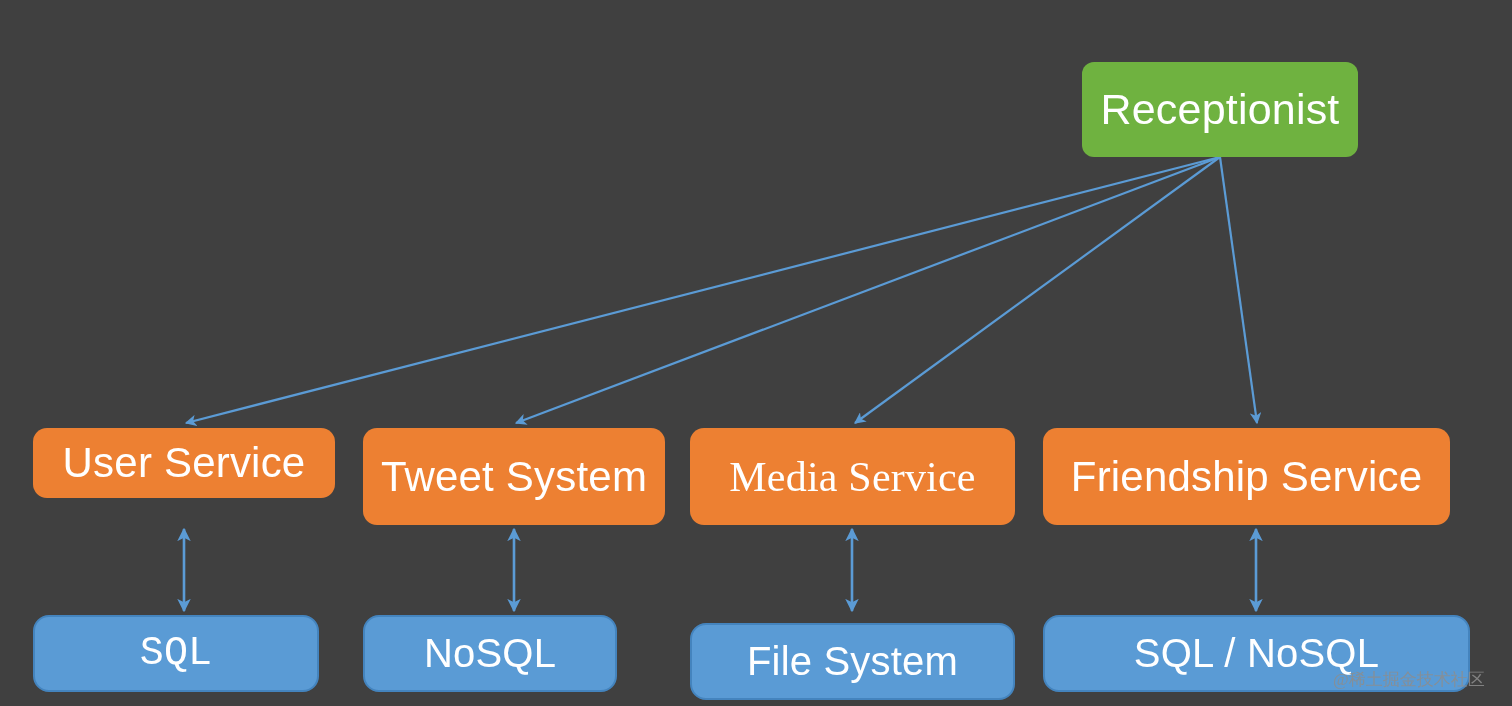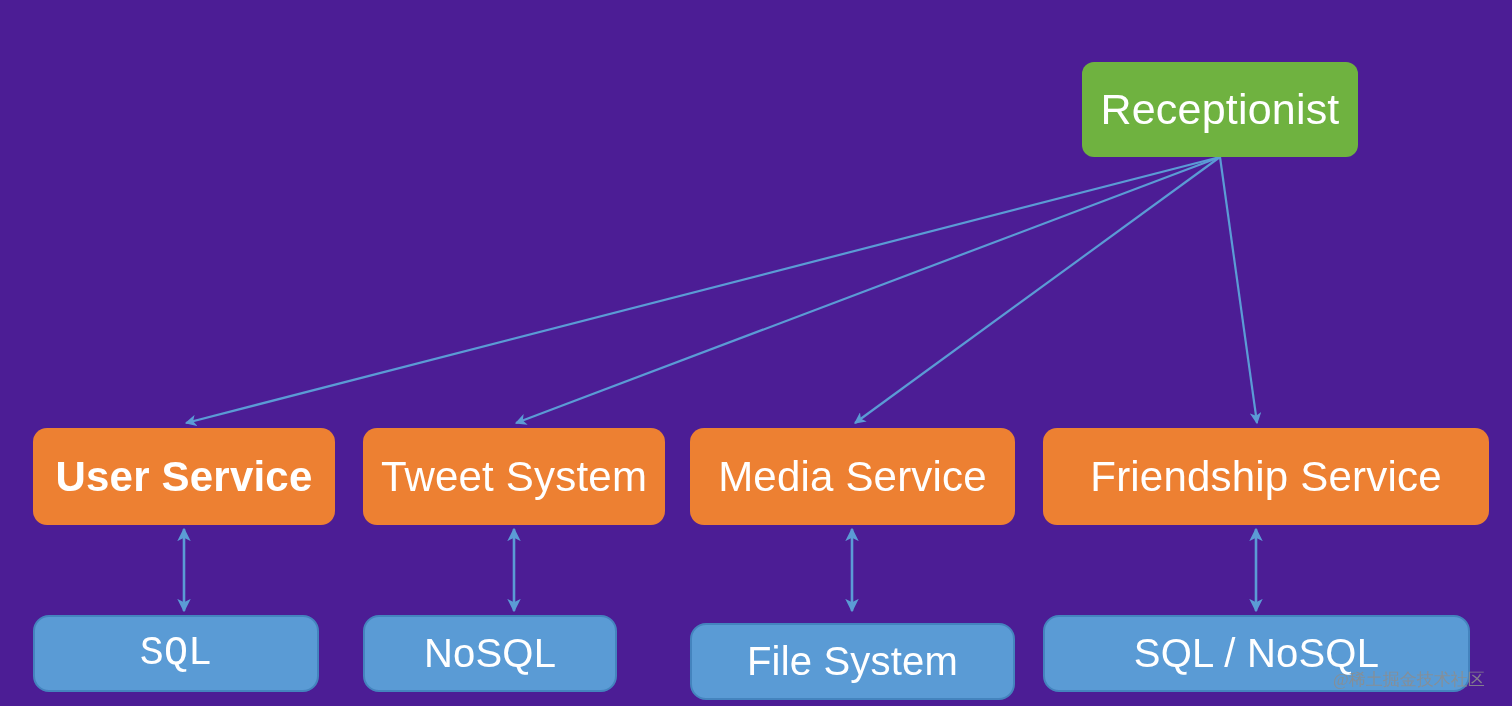--- a/index.html
+++ b/index.html
@@ -7,21 +7,21 @@
     padding: 0;
     background: #ffffff;
   }
   body {
     font-family: "Liberation Sans", sans-serif;
   }
   #canvas {
     position: relative;
     width: 1512px;
     height: 706px;
-    background: #4c1d95;
+    background: #404040;
     overflow: hidden;
   }
   #edges {
     position: absolute;
     left: 0;
     top: 0;
     width: 1512px;
     height: 706px;
     pointer-events: none;
   }
@@ -88,24 +88,24 @@
         <line x1="184" y1="529" x2="184" y2="611" stroke="#5B9BD5" stroke-width="2.6" marker-end="url(#arrow-end)" marker-start="url(#arrow-start)"></line>
         <line x1="514" y1="529" x2="514" y2="611" stroke="#5B9BD5" stroke-width="2.6" marker-end="url(#arrow-end)" marker-start="url(#arrow-start)"></line>
         <line x1="852" y1="529" x2="852" y2="611" stroke="#5B9BD5" stroke-width="2.6" marker-end="url(#arrow-end)" marker-start="url(#arrow-start)"></line>
         <line x1="1256" y1="529" x2="1256" y2="611" stroke="#5B9BD5" stroke-width="2.6" marker-end="url(#arrow-end)" marker-start="url(#arrow-start)"></line>
       </g>
   </svg>
 
   <div class="node node-receptionist" id="entry-node" style="left: 1082px; top: 62px; width: 276px; height: 95px;">Receptionist</div>
 
   <div id="service-nodes">
-      <div class="node node-service" style="left: 33px; top: 428px; width: 302px; height: 97px; font-weight: bold;">User Service</div>
+      <div class="node node-service" style="left: 33px; top: 428px; width: 302px; height: 70px;">User Service</div>
       <div class="node node-service" style="left: 363px; top: 428px; width: 302px; height: 97px;">Tweet System</div>
-      <div class="node node-service" style="left: 690px; top: 428px; width: 325px; height: 97px;">Media Service</div>
-      <div class="node node-service" style="left: 1043px; top: 428px; width: 446px; height: 97px;">Friendship Service</div>
+      <div class="node node-service" style="left: 690px; top: 428px; width: 325px; height: 97px; font-family: Liberation Serif, serif;">Media Service</div>
+      <div class="node node-service" style="left: 1043px; top: 428px; width: 407px; height: 97px;">Friendship Service</div>
     </div>
   <div id="storage-nodes">
       <div class="node node-store" style="left: 33px; top: 615px; width: 286px; height: 77px; font-family: Liberation Mono, monospace;">SQL</div>
       <div class="node node-store" style="left: 363px; top: 615px; width: 254px; height: 77px;">NoSQL</div>
       <div class="node node-store" style="left: 690px; top: 615px; width: 325px; height: 77px; margin-top: 8px;">File System</div>
       <div class="node node-store" style="left: 1043px; top: 615px; width: 427px; height: 77px; text-align: right;">SQL / NoSQL</div>
     </div>
 
   <div class="watermark" id="watermark-node" style="left: 1333px; top: 668px;">@稀土掘金技术社区</div>
 

